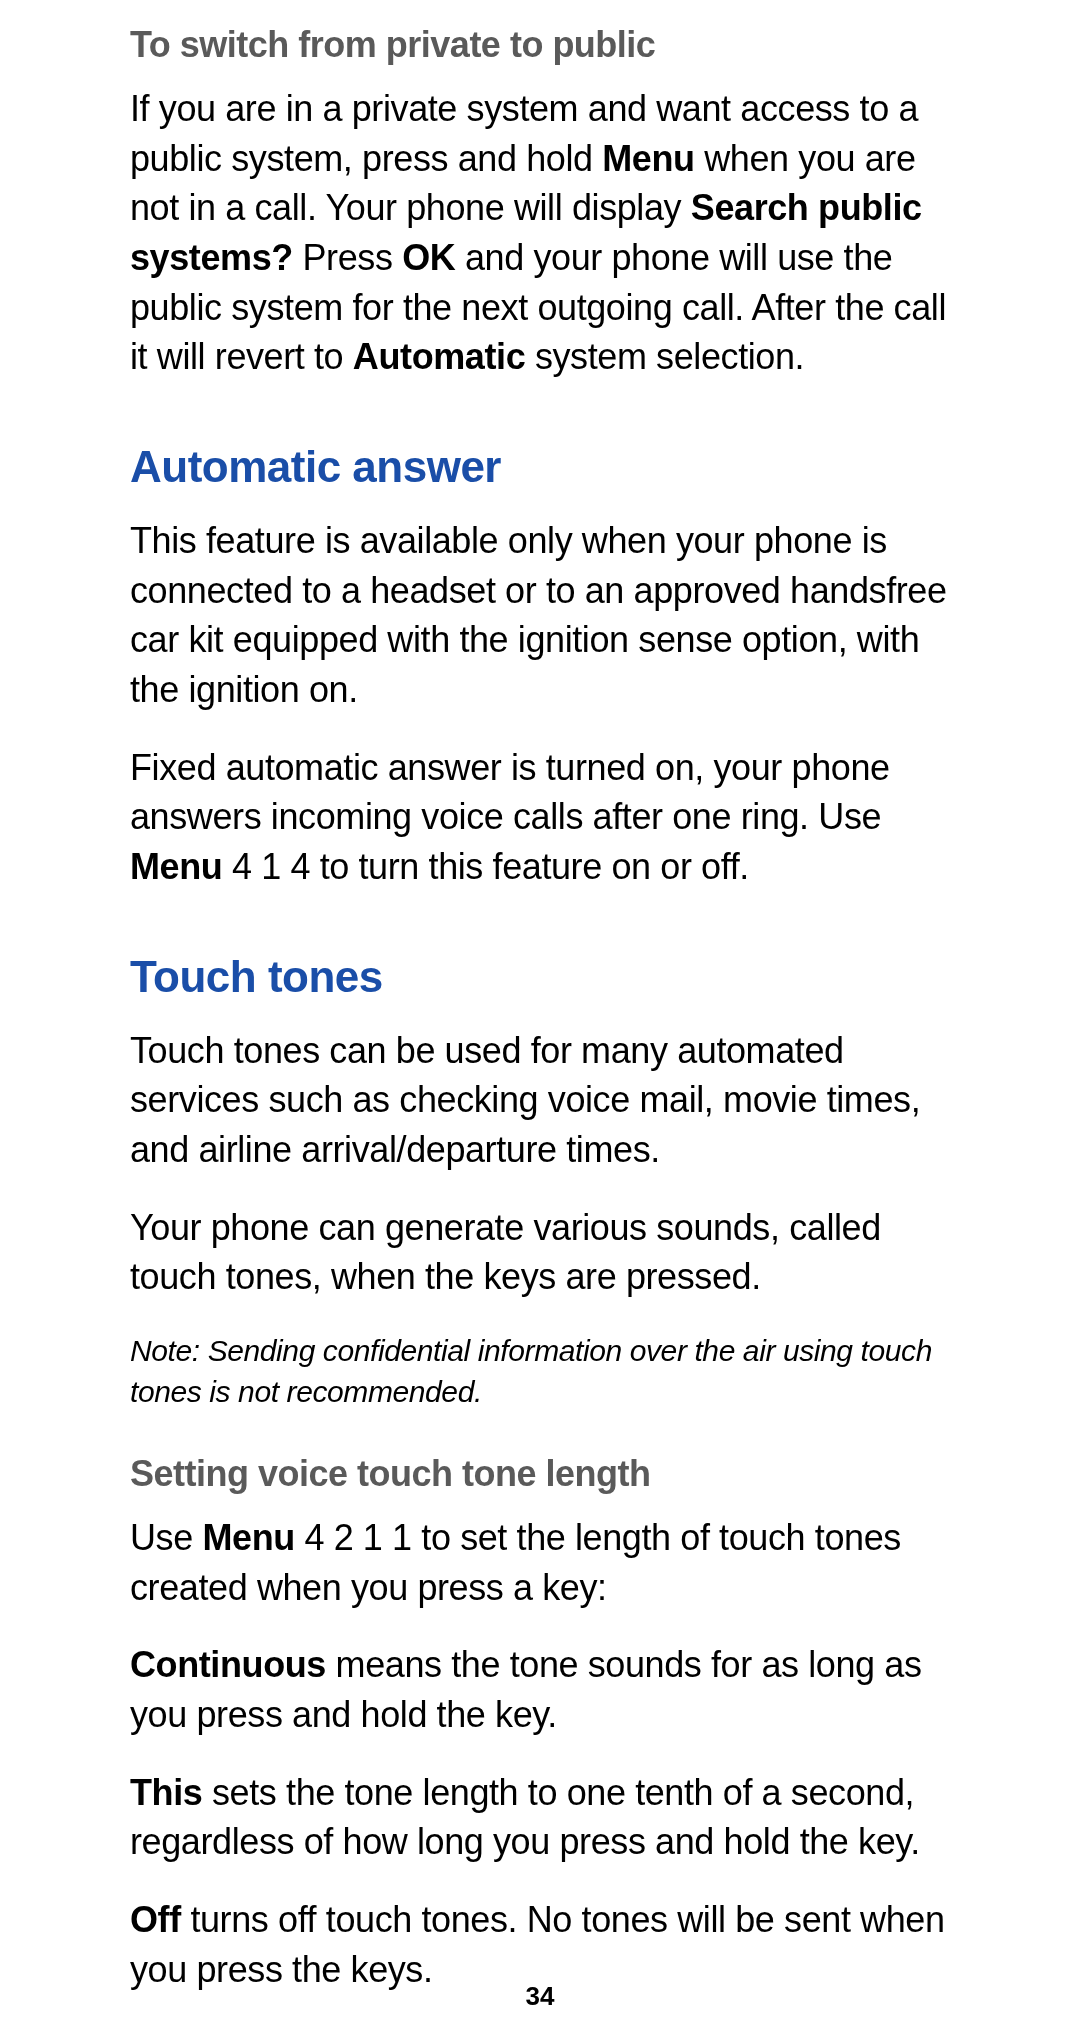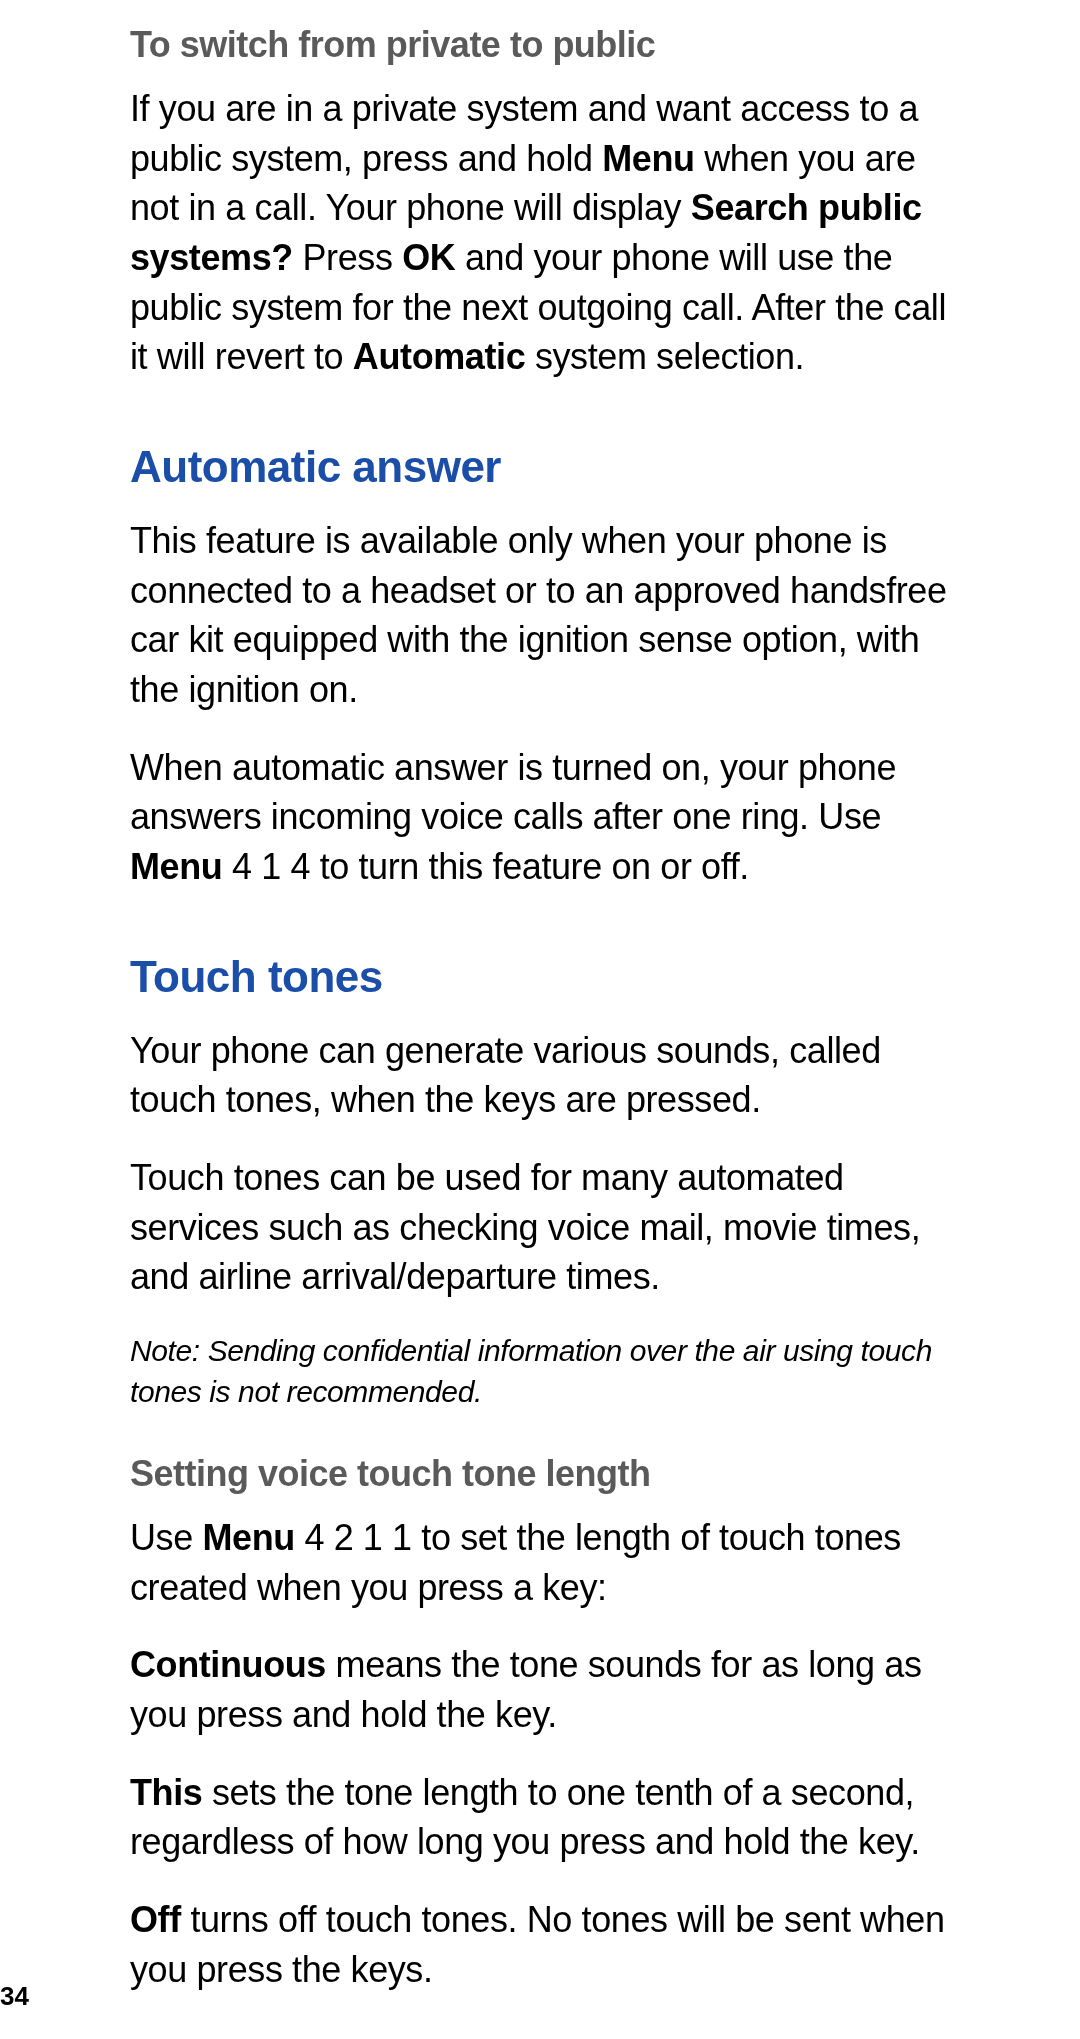--- a/index.html
+++ b/index.html
@@ -46,21 +46,21 @@
     font-style: italic;
     color: #000000;
     margin: 0 0 40px 0;
     letter-spacing: -0.4px;
   }
   .page-number {
     position: absolute;
     bottom: 50px;
     left: 0;
     width: 100%;
-    text-align: left;
+    text-align: center;
     font-size: 26px;
     font-weight: 700;
     color: #000000;
   }
 </style>
 </head>
 <body>
 
 <div class="page">
 
@@ -68,28 +68,28 @@
 
   <p class="para">
     <span>If you are in a private system and want access to a public system, press and hold </span><span class="bold">Menu</span><span> when you are not in a call. Your phone will display </span><span class="bold">Search public systems?</span><span> Press </span><span class="bold">OK</span><span> and your phone will use the public system for the next outgoing call. After the call it will revert to </span><span class="bold">Automatic</span><span> system selection.</span>
   </p>
 
   <h1 class="section-heading">Automatic answer</h1>
 
   <p class="para">This feature is available only when your phone is connected to a headset or to an approved handsfree car kit equipped with the ignition sense option, with the ignition on.</p>
 
   <p class="para">
-    <span>When automatic answer is turned on, your phone answers incoming voice calls after one ring. Use </span><span class="bold">Menu</span><span> 4 1 4 to turn this feature on or off.</span>
+    <span>Fixed automatic answer is turned on, your phone answers incoming voice calls after one ring. Use </span><span class="bold">Menu</span><span> 4 1 4 to turn this feature on or off.</span>
   </p>
 
   <h1 class="section-heading">Touch tones</h1>
 
+  <p class="para">Touch tones can be used for many automated services such as checking voice mail, movie times, and airline arrival/departure times.</p>
+
   <p class="para">Your phone can generate various sounds, called touch tones, when the keys are pressed.</p>
-
-  <p class="para">Touch tones can be used for many automated services such as checking voice mail, movie times, and airline arrival/departure times.</p>
 
   <p class="note">Note:  Sending confidential information over the air using touch tones is not recommended.</p>
 
   <h2 class="subheading">Setting voice touch tone length</h2>
 
   <p class="para">
     <span>Use </span><span class="bold">Menu</span><span> 4 2 1 1 to set the length of touch tones created when you press a key:</span>
   </p>
 
   <p class="para">

